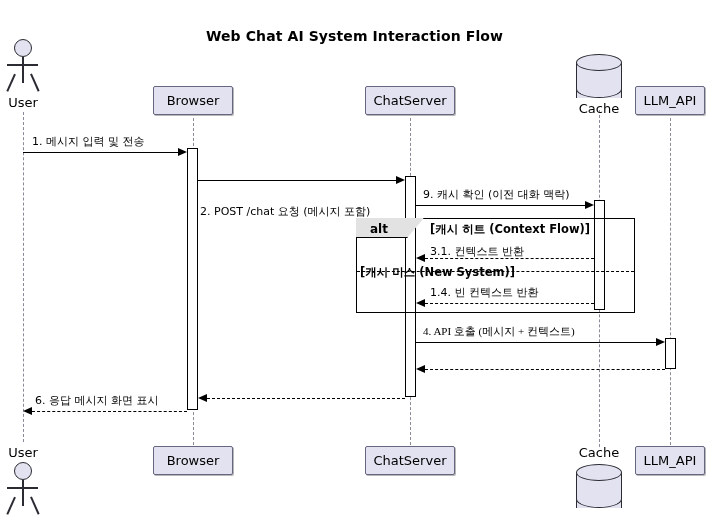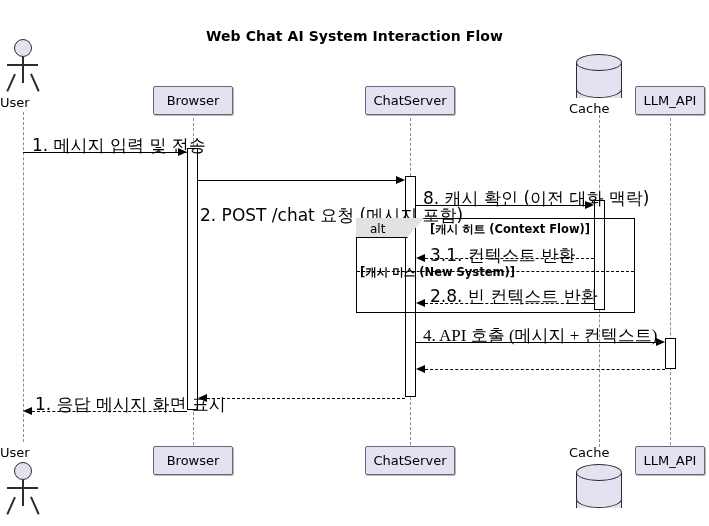--- a/index.html
+++ b/index.html
@@ -6,21 +6,21 @@
   body{width:709px;height:526px;position:relative;overflow:hidden;
        font-family:"DejaVu Sans","Liberation Sans",sans-serif;color:#000;}
   #diagram{position:absolute;left:0;top:0;width:709px;height:526px;}
   .title{position:absolute;left:0;top:8px;width:709px;text-align:center;
          font-size:14px;font-weight:bold;letter-spacing:.1px;margin-top:20px;}
   
   .pbox{position:absolute;background:#e2e2f0;border:1px solid #66667f;
         border-radius:2px;box-sizing:border-box;display:flex;
         align-items:center;justify-content:center;font-size:13px;color:#000;
         box-shadow:1px 1px 0 rgba(0,0,0,.28);}
-  .plabel{position:absolute;font-size:13px;white-space:nowrap;}
+  .plabel{position:absolute;font-size:13px;text-align:center;white-space:nowrap;}
   
   .actor-head{position:absolute;width:18px;height:18px;border-radius:50%;
         background:#e2e2f0;border:1.3px solid #2b2b33;box-sizing:border-box;}
   .actor-line{position:absolute;background:#2b2b33;}
   
   .cyl{position:absolute;width:46px;height:52px;}
   .cyl .body{position:absolute;left:0;top:8px;width:46px;height:36px;
         background:#e2e2f0;border-left:1.6px solid #2b2b33;
         border-right:1.6px solid #2b2b33;box-sizing:border-box;}
   .cyl .bot{position:absolute;left:0;top:28px;width:46px;height:16px;
@@ -35,28 +35,28 @@
   .act{position:absolute;width:11px;background:#ffffff;
        border:1px solid #000;box-sizing:border-box;}
   
   .msg-line{position:absolute;height:0;border-top:1.2px solid #000;}
   .msg-line.dotted{border-top:1.2px dashed #000;}
   .arrow{position:absolute;width:0;height:0;}
   .arrow.right{border-left:9px solid #000;border-top:4px solid transparent;
        border-bottom:4px solid transparent;}
   .arrow.left{border-right:9px solid #000;border-top:4px solid transparent;
        border-bottom:4px solid transparent;}
-  .msg-text{position:absolute;font-size:17px;white-space:nowrap;color:#000;}
+  .msg-text{position:absolute;font-size:11px;white-space:nowrap;color:#000;}
   
   .frag{position:absolute;border:1.6px solid #000;box-sizing:border-box;
         background:transparent;}
   .frag-tab{position:absolute;background:#e2e2e2;border-right:1.6px solid #000;
         border-bottom:1.6px solid #000;box-sizing:border-box;}
   .frag-tab-clip{position:absolute;background:#e2e2e2;}
-  .frag-label{position:absolute;font-size:12px;font-weight:normal;}
+  .frag-label{position:absolute;font-size:12px;font-weight:bold;}
   .frag-cond{position:absolute;font-size:11.5px;font-weight:bold;white-space:nowrap;}
   .frag-div{position:absolute;height:0;border-top:1.3px dashed #000;}
 </style>
 </head>
 <body>
 
 <div id="diagram">
 
   <div class="title">Web Chat AI System Interaction Flow</div>
 
@@ -96,52 +96,52 @@
   <div class="act" style="left:665px;top:338px;height:31px;"></div>
 
   <div class="msg-text" style="left:32px;top:134px;">1. 메시지 입력 및 전송</div>
   <div class="msg-line" style="left:23px;top:152px;width:155px;"></div>
   <div class="arrow right" style="left:178px;top:148px;"></div>
 
   <div class="msg-text" style="left:200px;top:162px;margin-top:42px;">2. POST /chat 요청 (메시지 포함)</div>
   <div class="msg-line" style="left:198px;top:180px;width:198px;"></div>
   <div class="arrow right" style="left:396px;top:176px;"></div>
 
-  <div class="msg-text" style="left:423px;top:187px;">8. 캐시 확인 (이전 대화 맥락)</div>
+  <div class="msg-text" style="left:423px;top:187px;">9. 캐시 확인 (이전 대화 맥락)</div>
   <div class="msg-line" style="left:416px;top:205px;width:169px;"></div>
   <div class="arrow right" style="left:585px;top:201px;"></div>
 
   <div class="frag" style="left:356px;top:218px;width:279px;height:95px;"></div>
   <div class="frag-tab" style="left:356px;top:218px;width:52px;height:20px;"></div>
   <div class="frag-tab-clip" style="left:407px;top:218px;width:17px;height:20px;clip-path:polygon(0 0,100% 0,0 100%);border-right:1.6px solid #000;box-sizing:border-box;"></div>
   <div class="frag-label" style="left:370px;top:222px;">alt</div>
   <div class="frag-cond" style="left:430px;top:222px;">[캐시 히트 (Context Flow)]</div>
 
   <div class="msg-text" style="left:430px;top:244px;">3.1. 컨텍스트 반환</div>
   <div class="msg-line dotted" style="left:425px;top:258px;width:169px;"></div>
   <div class="arrow left" style="left:416px;top:254px;"></div>
 
   <div class="frag-div" style="left:357px;top:271px;width:277px;"></div>
   <div class="frag-cond" style="left:360px;top:265px;">[캐시 미스 (New System)]</div>
 
-  <div class="msg-text" style="left:430px;top:285px;">2.8. 빈 컨텍스트 반환</div>
+  <div class="msg-text" style="left:430px;top:285px;">1.4. 빈 컨텍스트 반환</div>
   <div class="msg-line dotted" style="left:425px;top:303px;width:169px;"></div>
   <div class="arrow left" style="left:416px;top:299px;"></div>
 
   <div class="msg-text" style="left:423px;top:324px;font-family:Liberation Serif, serif;">4. API 호출 (메시지 + 컨텍스트)</div>
   <div class="msg-line" style="left:416px;top:342px;width:240px;"></div>
   <div class="arrow right" style="left:656px;top:338px;"></div>
 
   <div class="msg-line dotted" style="left:425px;top:369px;width:240px;"></div>
   <div class="arrow left" style="left:416px;top:365px;"></div>
 
   <div class="msg-line dotted" style="left:207px;top:398px;width:198px;"></div>
   <div class="arrow left" style="left:198px;top:394px;"></div>
 
-  <div class="msg-text" style="left:35px;top:393px;">1. 응답 메시지 화면 표시</div>
+  <div class="msg-text" style="left:35px;top:393px;">6. 응답 메시지 화면 표시</div>
   <div class="msg-line dotted" style="left:32px;top:411px;width:155px;"></div>
   <div class="arrow left" style="left:23px;top:407px;"></div>
 
   <div>
     <div class="plabel" style="left:0px;top:445px;width:46px;">User</div>
     <div class="actor-head" style="left:14px;top:462px;"></div>
     <div class="actor-line" style="left:22px;top:480px;width:1.6px;height:26px;"></div>
     <div class="actor-line" style="left:7px;top:487px;width:31px;height:1.6px;"></div>
     <div class="actor-line" style="left:14px;top:497px;width:1.6px;height:19px;transform:rotate(24deg);transform-origin:top center;"></div>
     <div class="actor-line" style="left:30px;top:497px;width:1.6px;height:19px;transform:rotate(-24deg);transform-origin:top center;"></div>

